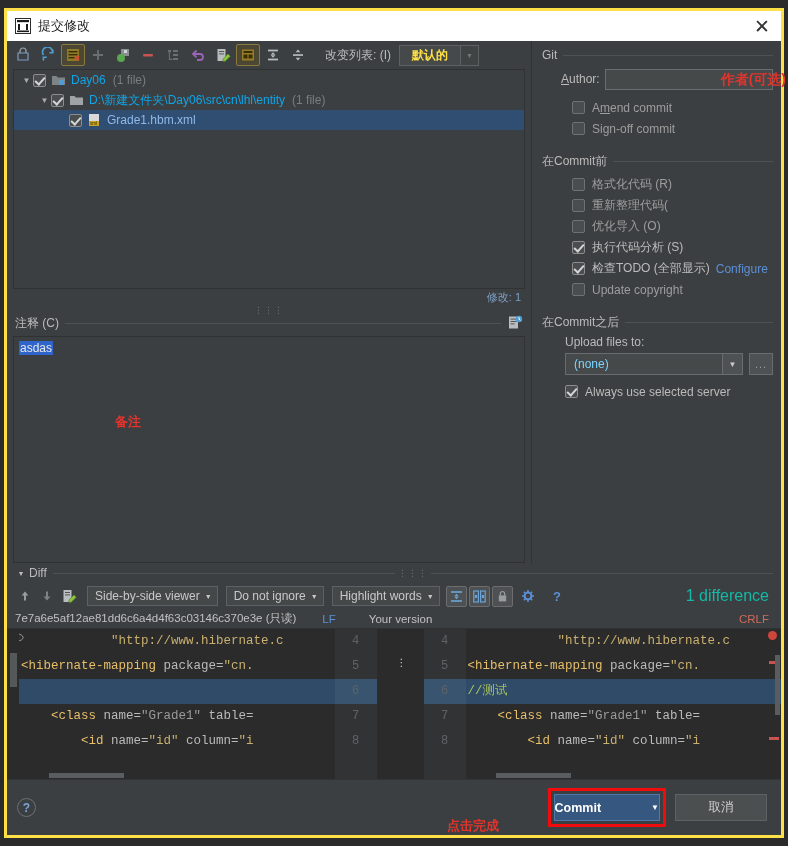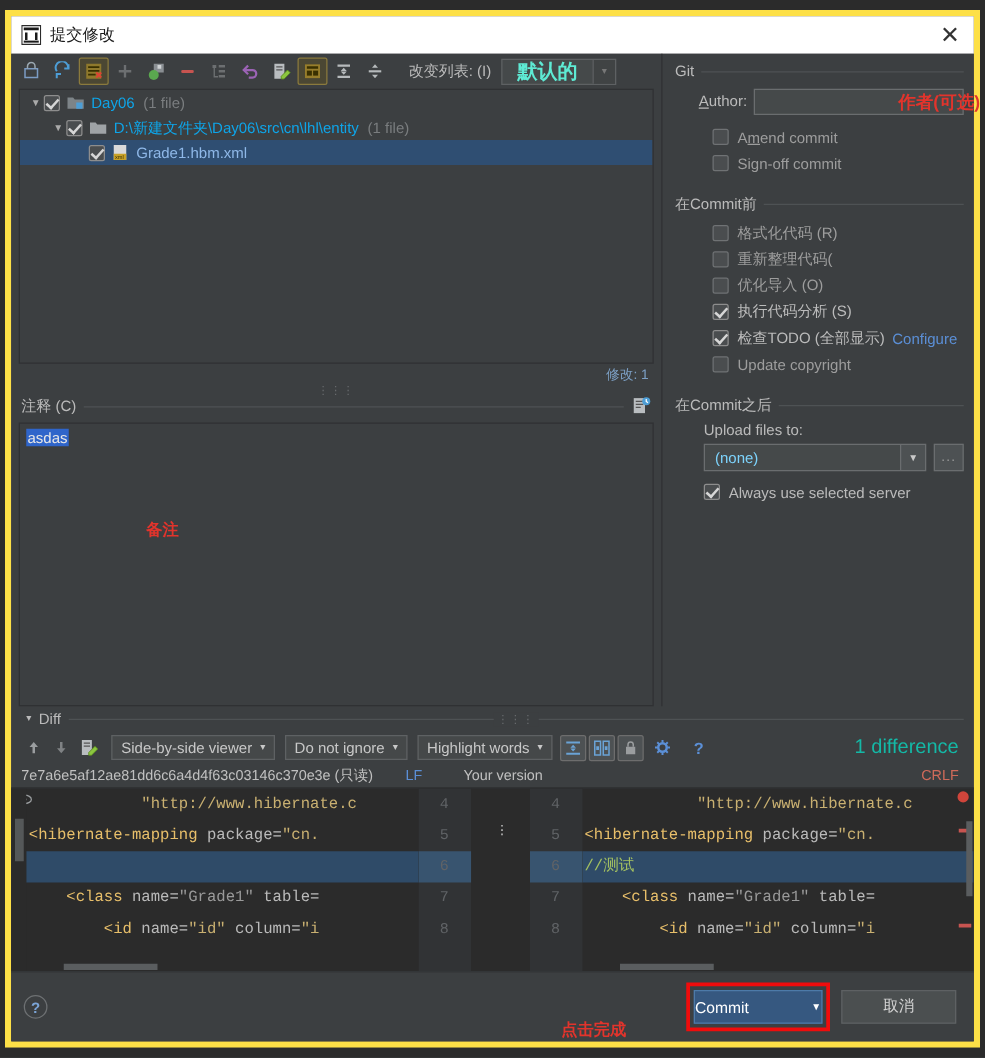--- a/index.html
+++ b/index.html
@@ -4,21 +4,21 @@
 <style>
   html,body{margin:0;padding:0;}
   body{
     width:788px;height:846px;overflow:hidden;
     background:#2b2b2b;
     font-family:"Liberation Sans","DejaVu Sans",sans-serif;
     font-size:12px;color:#bbbbbb;
     -webkit-font-smoothing:antialiased;
   }
   .dialog{position:absolute;left:4px;top:8px;width:780px;height:830px;
-    background:#3c3f41;border:5px solid #fde047;box-sizing:border-box;display:flex;flex-direction:column;}
+    background:#3c3f41;border:3px solid #fde047;box-sizing:border-box;display:flex;flex-direction:column;}
 
   
   .titlebar{height:30px;background:#ffffff;display:flex;align-items:center;
     padding:0 6px 0 8px;box-sizing:border-box;flex:0 0 auto;}
   .title-icon{width:16px;height:16px;margin-right:7px;position:relative;flex:0 0 auto;}
   .title-icon svg{display:block;}
   .title-text{font-size:13px;color:#1a1a1a;flex:1;}
   .title-close{width:26px;height:26px;display:flex;align-items:center;justify-content:center;
     color:#333;font-size:19px;line-height:1;cursor:default;}
 
@@ -30,21 +30,21 @@
   .right-col{flex:1;padding:6px 8px 0 10px;box-sizing:border-box;}
 
   
   .toolbar{height:28px;display:flex;align-items:center;padding:0 4px;box-sizing:border-box;}
   .tbtn{width:24px;height:22px;margin-right:1px;display:flex;align-items:center;justify-content:center;
     border:1px solid transparent;border-radius:2px;box-sizing:border-box;}
   .tbtn.framed-amber{border-color:#8a7a3d;background:#4b4733;}
   .cl-label{margin-left:14px;font-size:12px;color:#bbb;white-space:nowrap;}
   .cl-combo{margin-left:8px;height:21px;display:flex;align-items:stretch;border:1px solid #5e6163;
     background:#45494a;box-sizing:border-box;}
-  .cl-combo .val{padding:0 12px;display:flex;align-items:center;font-size:16px;color:#5eead4;font-weight:bold;}
+  .cl-combo .val{padding:0 12px;display:flex;align-items:center;font-size:12px;color:#fde047;font-weight:bold;}
   .cl-combo .arw{width:17px;display:flex;align-items:center;justify-content:center;border-left:1px solid #5e6163;
     background:#404344;color:#777;font-size:7px;}
 
   
   .tree{flex:1;background:#3c3f41;border:1px solid #2f3133;margin:0 6px;position:relative;overflow:hidden;box-sizing:border-box;}
   .row{height:20px;display:flex;align-items:center;padding-left:6px;white-space:nowrap;font-size:12px;}
   .row.sel{background:#2f4e72;}
   .tri{width:13px;display:inline-flex;justify-content:center;align-items:center;color:#aaa;font-size:8px;}
   .cbx{width:13px;height:13px;border:1px solid #8d8d8d;background:#4a4d4f;border-radius:2px;
     margin-right:5px;position:relative;box-sizing:border-box;flex:0 0 auto;}
@@ -148,21 +148,21 @@
   
   .bottom{height:56px;flex:0 0 auto;display:flex;align-items:center;padding:0 14px 0 10px;
     box-sizing:border-box;border-top:1px solid #323537;background:#3c3f41;position:relative;}
   .help{width:19px;height:19px;border-radius:50%;border:1px solid #6e7173;display:flex;align-items:center;
     justify-content:center;color:#7ba4d6;font-size:12px;font-weight:bold;box-sizing:border-box;}
   .anno-done{color:#e2342c;font-weight:bold;font-size:13px;position:absolute;left:440px;top:37px;}
   .btn-wrap{margin-left:auto;display:flex;align-items:center;}
   .redbox{border:3px solid #f00c0c;padding:3px;box-sizing:border-box;}
   .btn{height:27px;min-width:95px;display:flex;align-items:center;justify-content:center;
     font-size:12.5px;box-sizing:border-box;}
-  .btn.primary{background:#365880;border:1px solid #4d7aa8;color:#ffffff;font-weight:normal;gap:44px;}
+  .btn.primary{background:#365880;border:1px solid #4d7aa8;color:#ffffff;font-weight:bold;gap:44px;}
   .btn.primary .car{margin-left:6px;font-size:8px;}
   .btn.plain{background:#4b4f50;border:1px solid #5e6163;color:#d2d2d2;margin-left:9px;min-width:92px;}
 </style>
 </head>
 <body>
 
 <div class="dialog">
 
   <div class="titlebar">
     <span class="title-icon">

